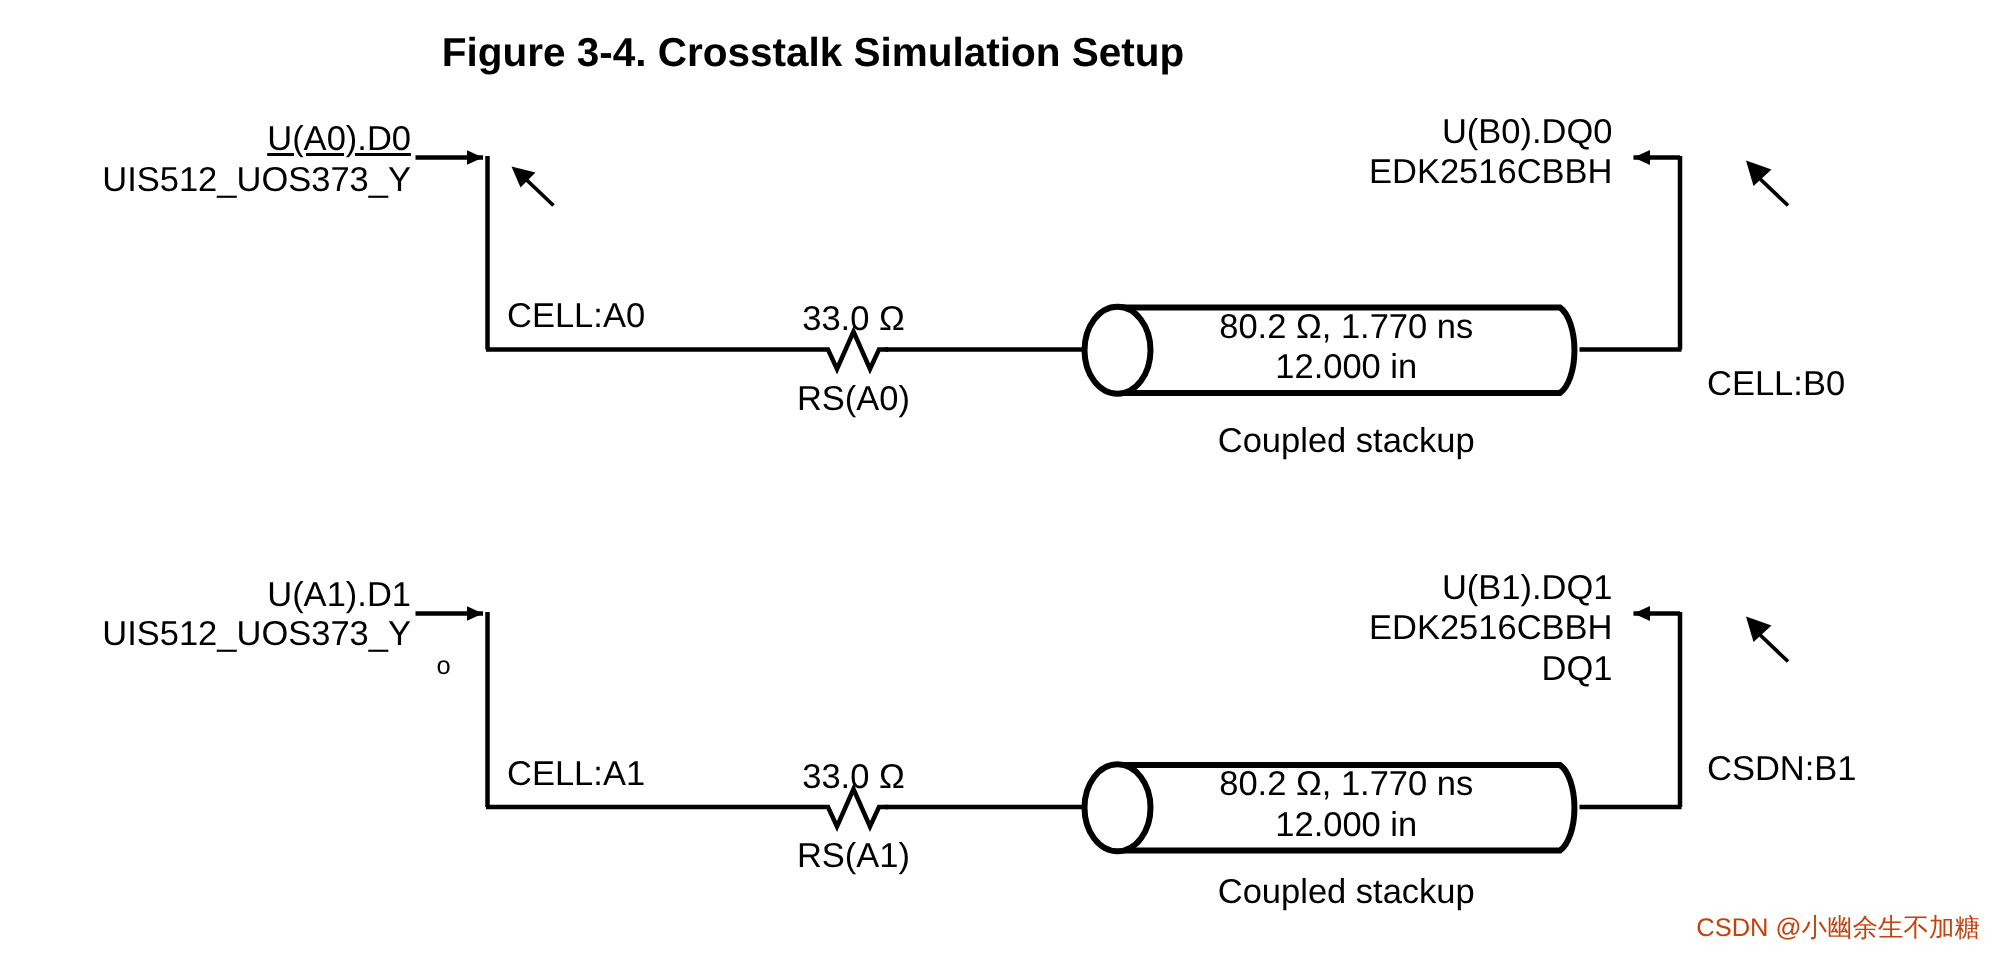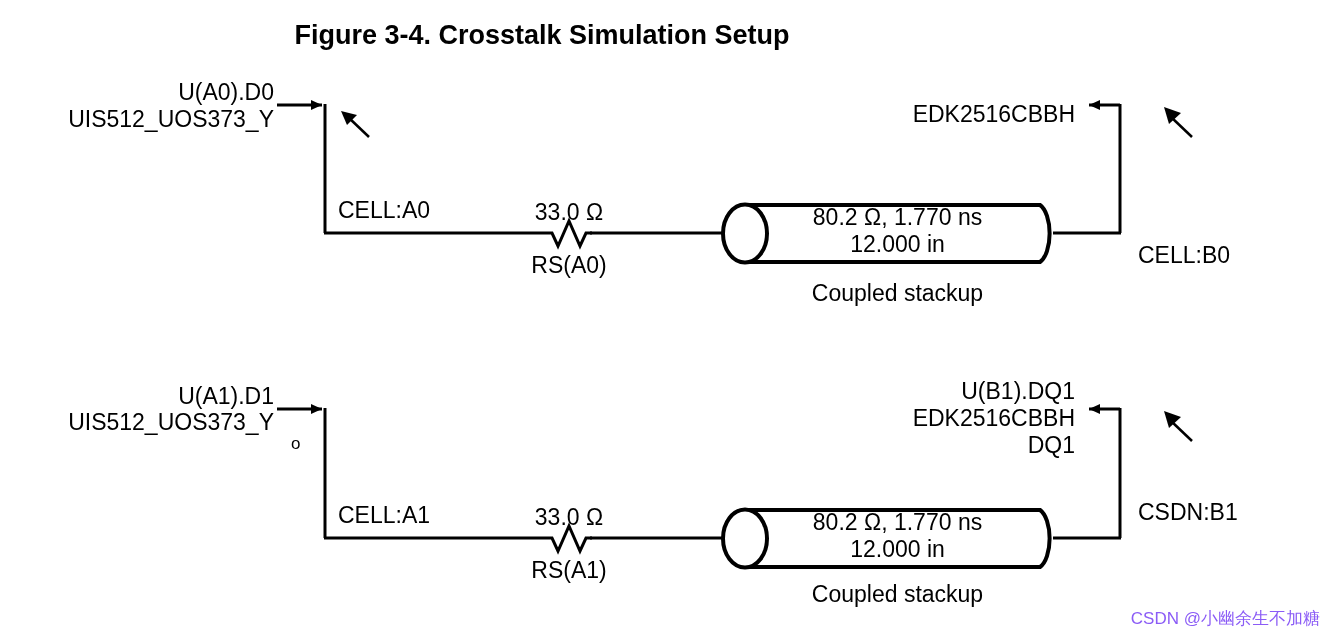--- a/index.html
+++ b/index.html
@@ -46,21 +46,21 @@
   .lbl.right-align { text-align: right; }
   .lbl.center-align { text-align: center; }
   .lbl.small-o {
     font-size: 17px;
   }
   #watermark {
     position: absolute;
     right: 14px;
     bottom: 8px;
     font-size: 17px;
-    color: #8b5cf6;
+    color: #c2410c;
     white-space: nowrap;
   }
 </style>
 </head>
 <body>
 
 <div id="page">
 
   <div id="figure-title">Figure 3-4. Crosstalk Simulation Setup</div>
 
@@ -118,32 +118,33 @@
       <line x1="1053" y1="538" x2="1121" y2="538" stroke="#000" stroke-width="3"></line>
       <line x1="1120" y1="538" x2="1120" y2="408" stroke="#000" stroke-width="3"></line>
       <line x1="1120" y1="409" x2="1089" y2="409" stroke="#000" stroke-width="3" marker-end="url(#arrowLeft)"></line>
       <g>
         <line x1="1192" y1="441" x2="1171" y2="421" stroke="#000" stroke-width="2.5"></line>
         <path d="M1164,411 L1181,417 L1169,428 z" fill="#000"></path>
       </g>
     </g>
   </svg>
 
-  <div class="lbl right-align" style="left:20px; top:80px; width:254px;">U(A0).D0</div>
+  <div class="lbl right-align" style="left:20px; top:80px; width:254px;text-decoration:underline;">U(A0).D0</div>
   <div class="lbl right-align" style="left:20px; top:107px; width:254px;">UIS512_UOS373_Y</div>
 
   <div class="lbl" style="left:338px; top:198px;">CELL:A0</div>
 
   <div class="lbl center-align" style="left:499px; top:200px; width:140px;">33.0 Ω</div>
   <div class="lbl center-align" style="left:499px; top:253px; width:140px;">RS(A0)</div>
 
   <div class="lbl center-align" style="left:775px; top:205px; width:245px;">80.2 Ω, 1.770 ns</div>
   <div class="lbl center-align" style="left:775px; top:232px; width:245px;">12.000 in</div>
   <div class="lbl center-align" style="left:770px; top:281px; width:255px;">Coupled stackup</div>
 
+  <div class="lbl right-align" style="left:800px; top:75px; width:275px;">U(B0).DQ0</div>
   <div class="lbl right-align" style="left:800px; top:102px; width:275px;">EDK2516CBBH</div>
 
   <div class="lbl" style="left:1138px; top:196px;margin-top:47px;">CELL:B0</div>
 
   <div class="lbl right-align" style="left:20px; top:384px; width:254px;">U(A1).D1</div>
   <div class="lbl right-align" style="left:20px; top:410px; width:254px;">UIS512_UOS373_Y</div>
 
   <div class="lbl small-o" style="left:291px; top:434px;">o</div>
 
   <div class="lbl" style="left:338px; top:503px;">CELL:A1</div>

